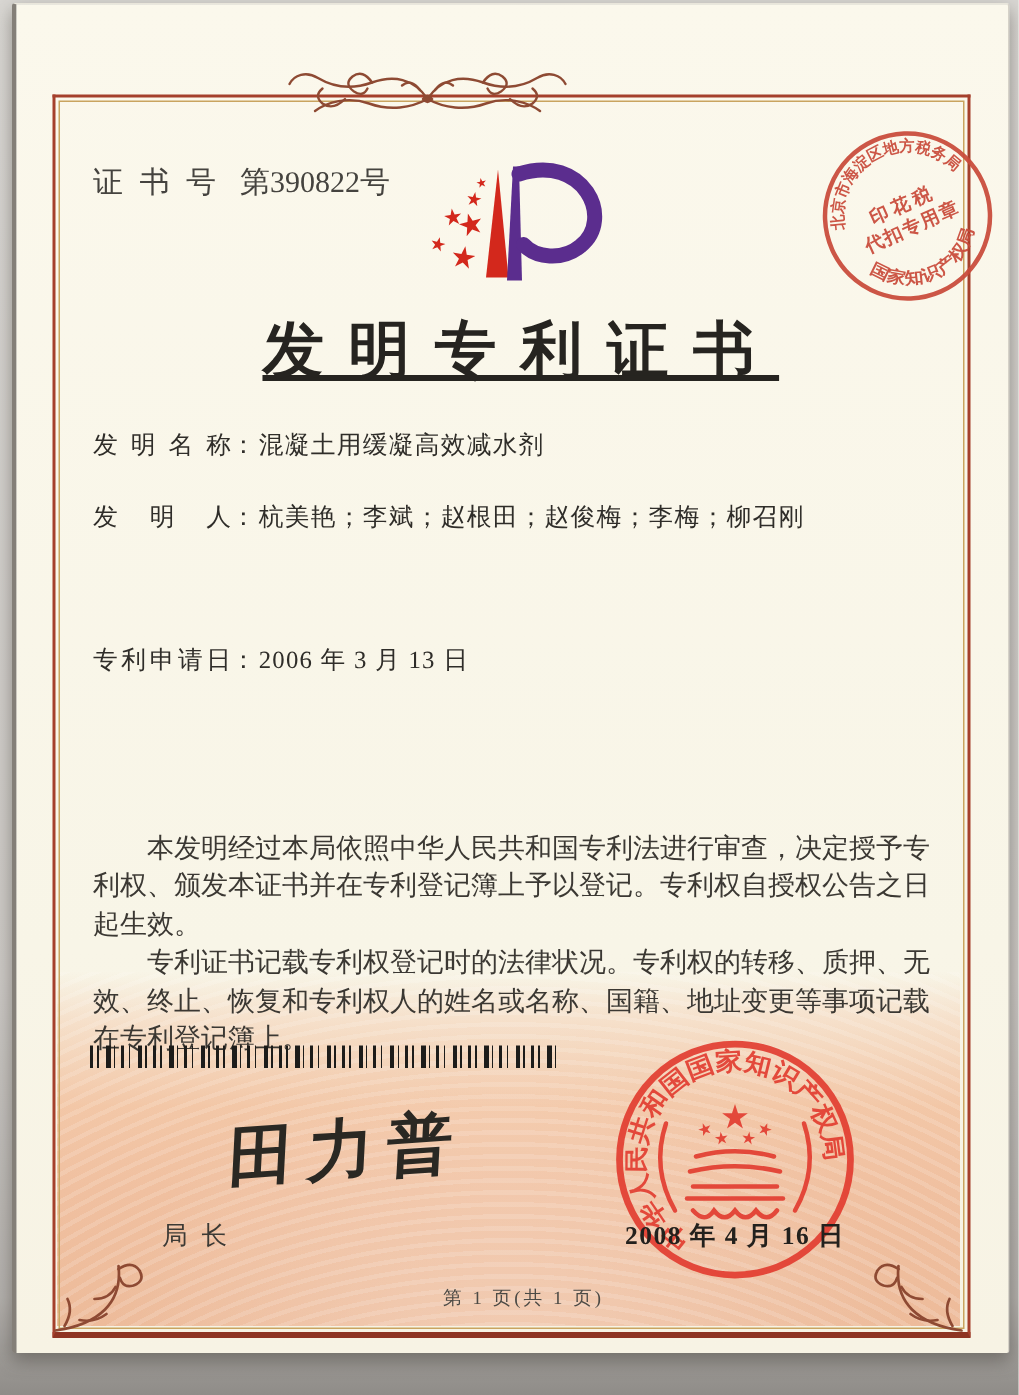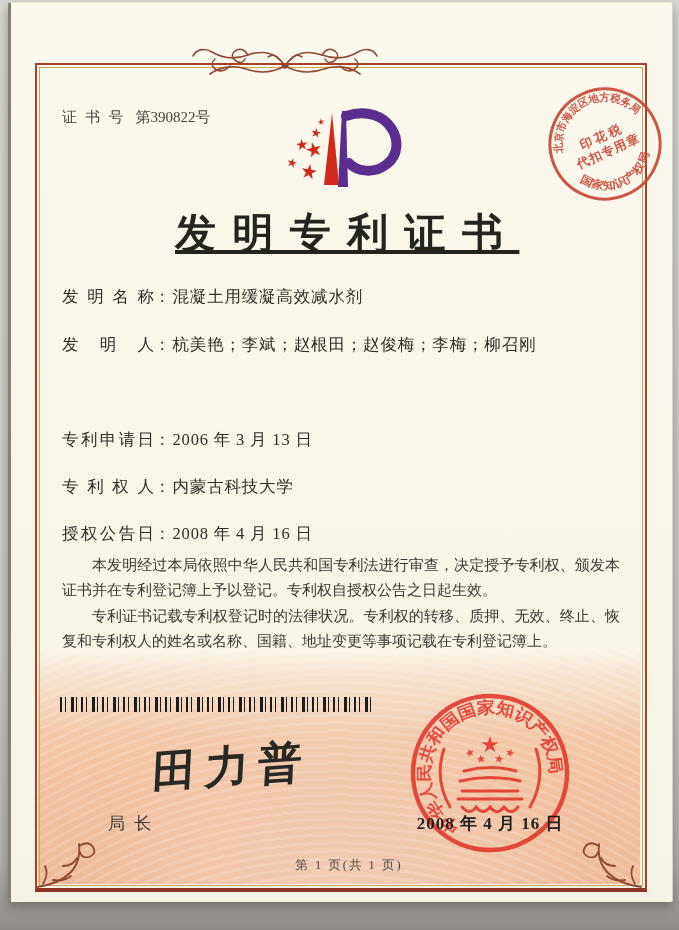--- a/index.html
+++ b/index.html
@@ -22,33 +22,33 @@
       radial-gradient(ellipse at 50% 130%, rgba(255,255,255,.30), rgba(255,255,255,0) 65%),
       repeating-radial-gradient(circle at 50% 290%, rgba(255,255,255,.14) 0 3px, rgba(255,255,255,0) 3px 8px),
       linear-gradient(180deg, rgba(243,198,167,0) 0%, rgba(243,198,167,.45) 14%, rgba(242,194,160,.9) 38%, #f0c0a0 62%, #edbb9a 100%);
   }
   .frame-outer{
     position:absolute;left:35px;top:63px;width:608px;height:823px;z-index:2;
     border:2px solid #a5402c;border-bottom:4px solid #8e3422;pointer-events:none;
   }
   .frame-inner{position:absolute;inset:2px;border:1px solid #c9a45f;}
   .abs{position:absolute;}
-  .cert-number{left:62px;top:108px;z-index:4;font-size:15px;color:#45433f;}
+  .cert-number{left:62px;top:108px;z-index:4;font-size:20px;color:#45433f;}
   .cert-number .lbl{letter-spacing:.55em;}
   .title{
     left:35px;top:206px;width:608px;z-index:4;text-align:center;
     font-size:41px;font-weight:700;color:#262420;letter-spacing:.40em;text-indent:.40em;text-decoration:underline;
   }
   .field-row{left:62px;z-index:4;font-size:16.5px;color:#2f2d29;white-space:nowrap;}
   .field-row .flabel{display:inline-block;width:92px;text-align:justify;text-align-last:justify;vertical-align:bottom;}
   .field-row .fcolon{margin:0 2px 0 0;}
   .field-row .fvalue{letter-spacing:.05em;}
   .body-text{
     left:62px;top:553px;width:558px;z-index:4;
-    font-size:15px;line-height:25.4px;color:#3b3833;text-align:justify;
+    font-size:18px;line-height:25.4px;color:#3b3833;text-align:justify;
   }
   .body-text p{margin:0;text-indent:2em;}
   .barcode{
     left:60px;top:697px;width:313px;height:15px;z-index:4;
     background:repeating-linear-gradient(90deg,
       #1d1c1a 0 2px,transparent 2px 5px,
       #1d1c1a 5px 6px,transparent 6px 11px,
       #1d1c1a 11px 14px,transparent 14px 16px,
       #1d1c1a 16px 17px,transparent 17px 21px);
   }
@@ -160,26 +160,20 @@
   <div class="abs title">发明专利证书</div>
 
   <div class="abs field-row" style="top:334px">
     <span class="flabel">发明人</span><span class="fcolon">：</span><span class="fvalue">杭美艳；李斌；赵根田；赵俊梅；李梅；柳召刚</span>
   </div>
   <div class="abs field-row" style="top:286px">
     <span class="flabel">发明名称</span><span class="fcolon">：</span><span class="fvalue">混凝土用缓凝高效减水剂</span>
   </div>
   <div class="abs field-row" style="top:429px">
     <span class="flabel">专利申请日</span><span class="fcolon">：</span><span class="fvalue">2006 年 3 月 13 日</span>
-  </div>
-  <div class="abs field-row" style="top:476px">
-    <span class="flabel">专利权人</span><span class="fcolon">：</span><span class="fvalue">内蒙古科技大学</span>
-  </div>
-  <div class="abs field-row" style="top:523px">
-    <span class="flabel">授权公告日</span><span class="fcolon">：</span><span class="fvalue">2008 年 4 月 16 日</span>
   </div>
 
   <div class="abs body-text">
     <p>本发明经过本局依照中华人民共和国专利法进行审查，决定授予专利权、颁发本证书并在专利登记簿上予以登记。专利权自授权公告之日起生效。</p>
     <p>专利证书记载专利权登记时的法律状况。专利权的转移、质押、无效、终止、恢复和专利权人的姓名或名称、国籍、地址变更等事项记载在专利登记簿上。</p>
   </div>
 
   <div class="abs barcode"></div>
 
   <div class="abs signer-label">局长</div>

